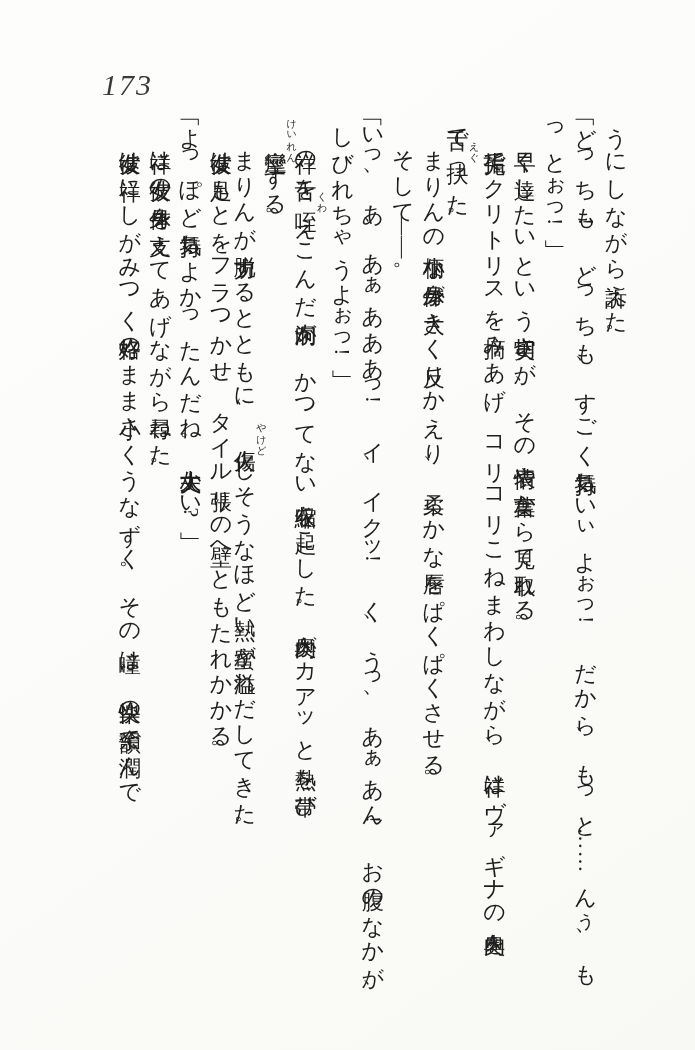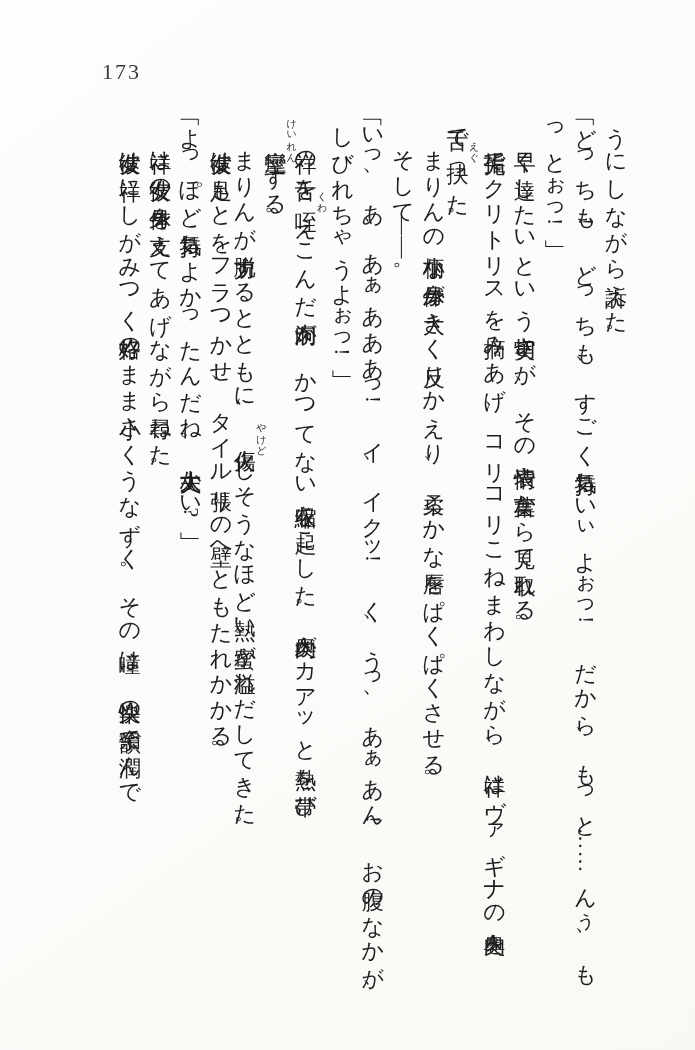--- a/index.html
+++ b/index.html
@@ -13,23 +13,24 @@
     position: relative;
     font-family: "Liberation Serif", "DejaVu Serif", serif;
   }
   .page {
     position: absolute;
     inset: 0;
     background: linear-gradient(145deg, #fdfdfc 0%, #fbfbf9 55%, #f8f8f5 100%);
   }
   .page-number {
     position: absolute;
-    top: 59px;
+    top: 68px;
     left: 102px;
-    font-size: 22px;
+    font-size: 30px;
+    font-style: italic;
     color: #3a3a3a;
     letter-spacing: 2px;
   }
   .text-block {
     position: absolute;
     top: 112px;
     right: 64px;
     height: 900px;
     writing-mode: vertical-rl;
     text-orientation: mixed;

